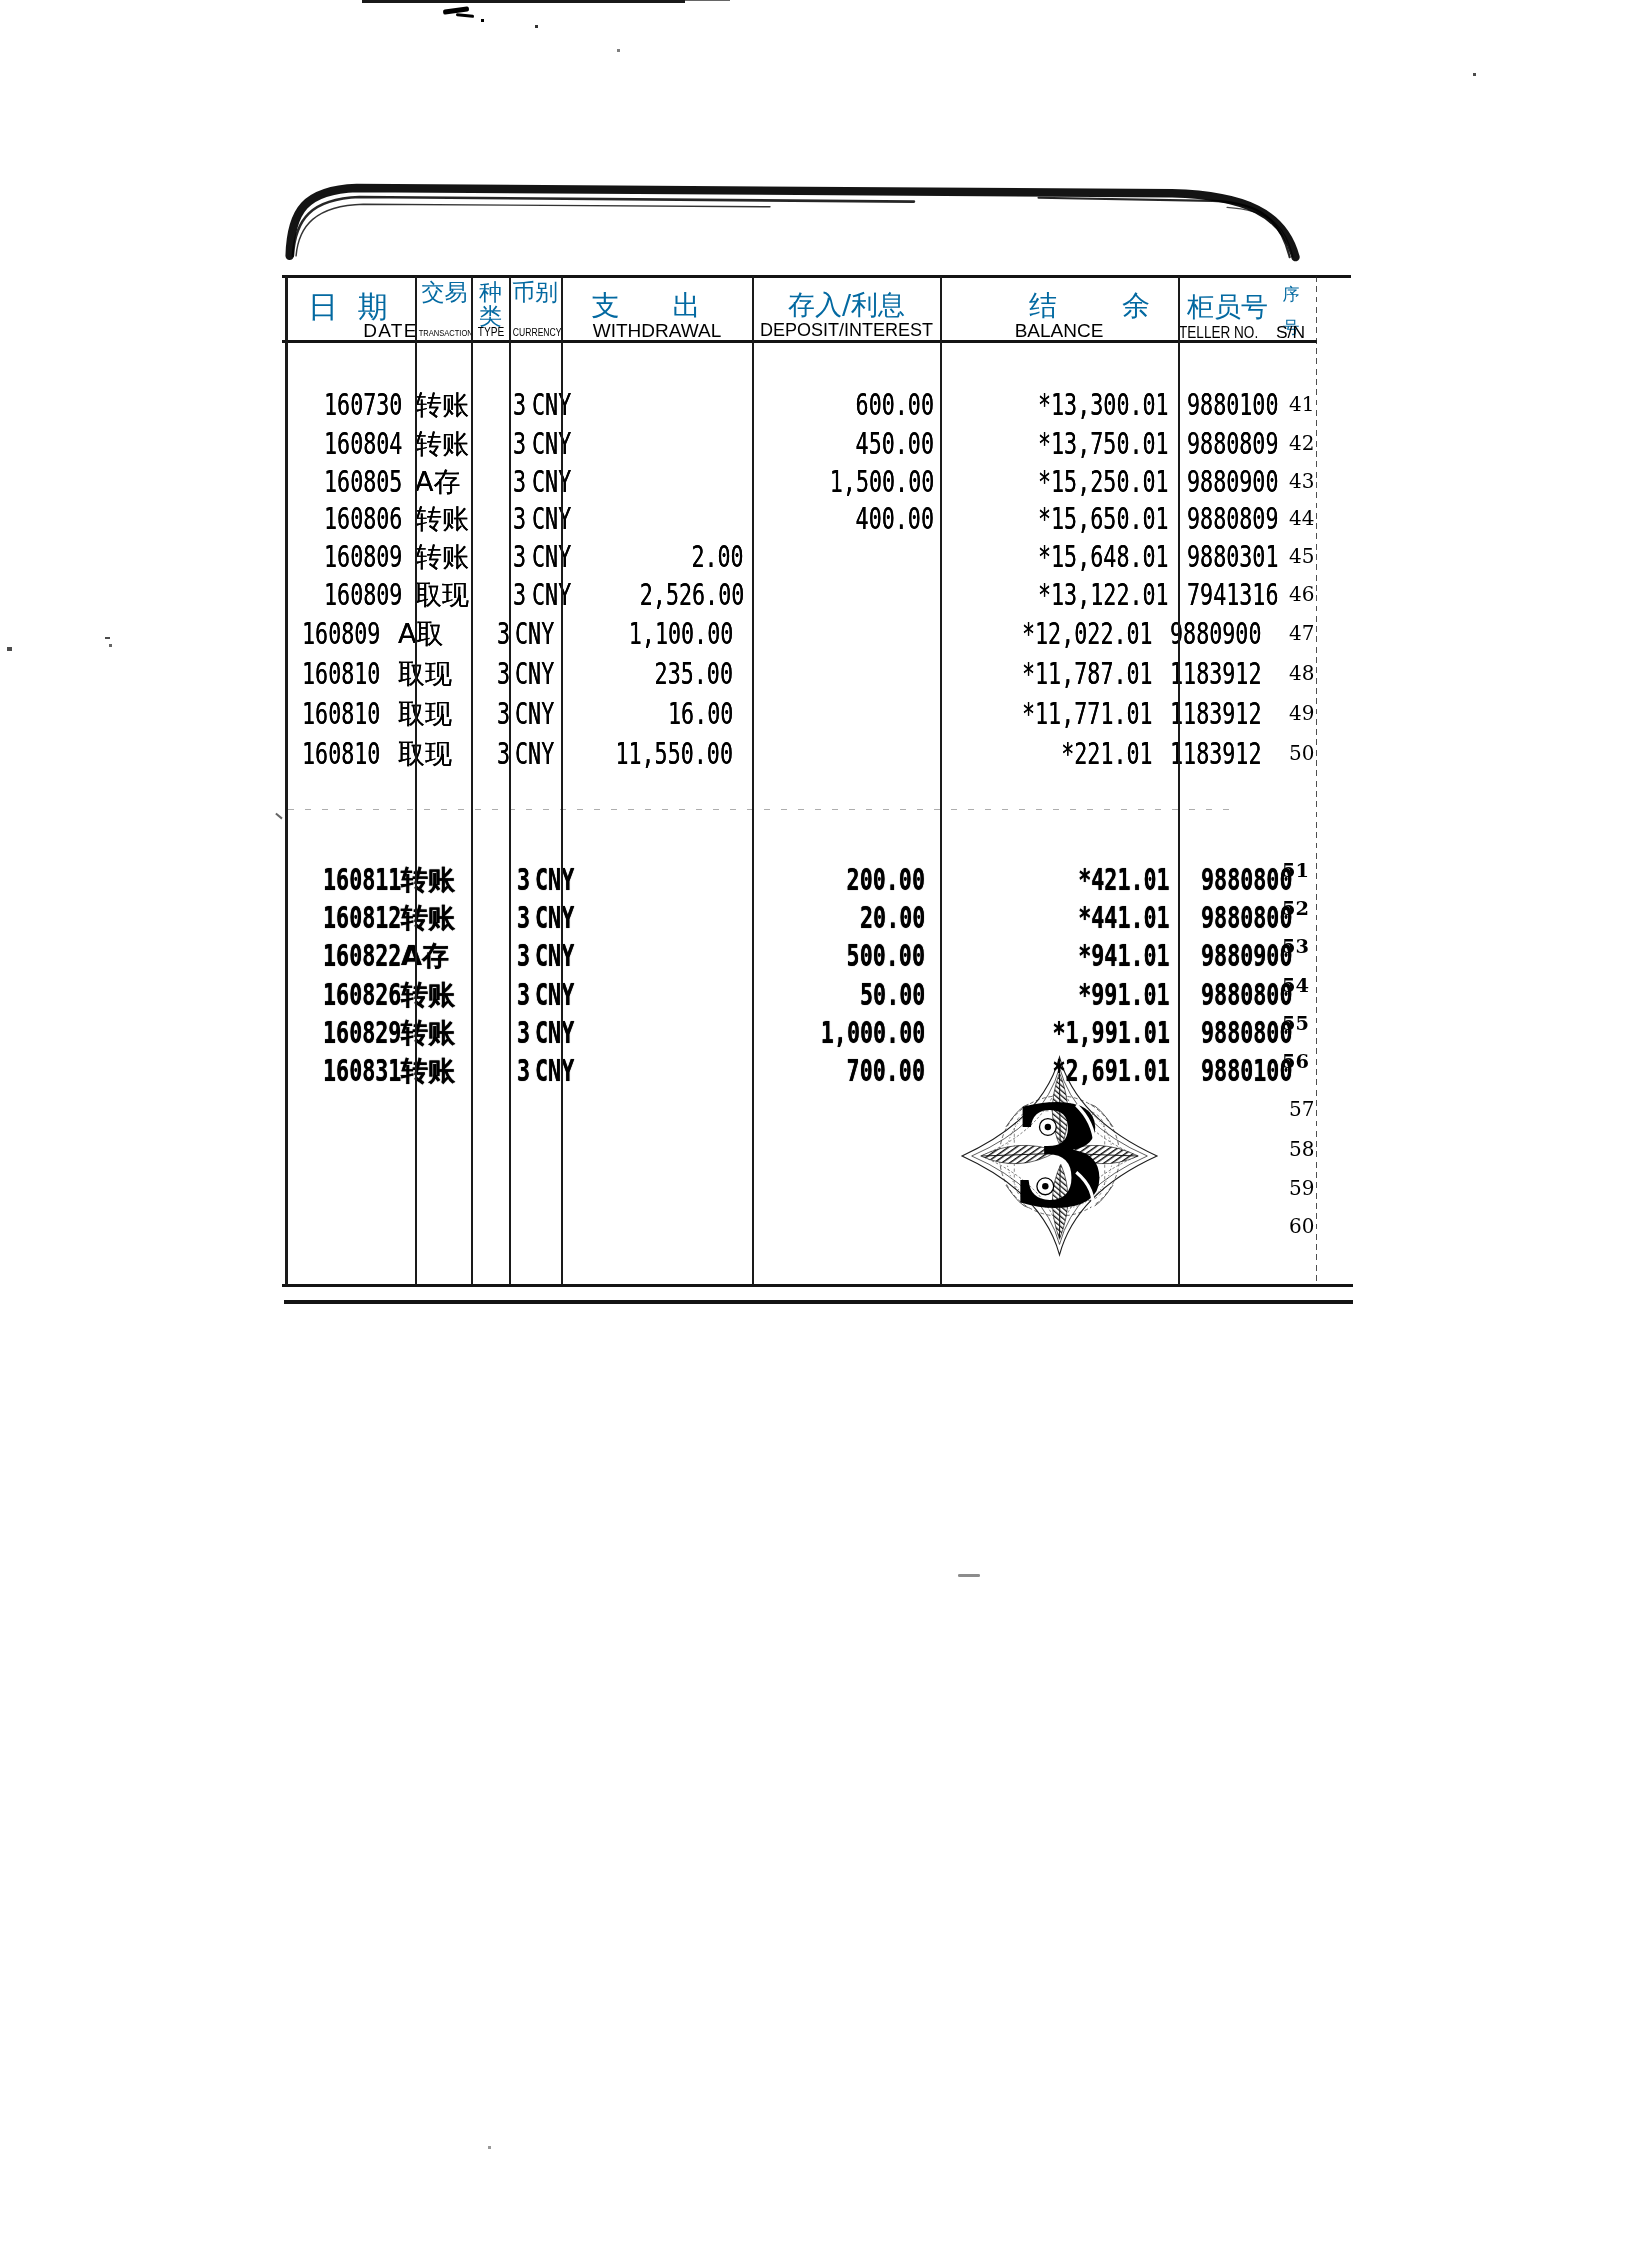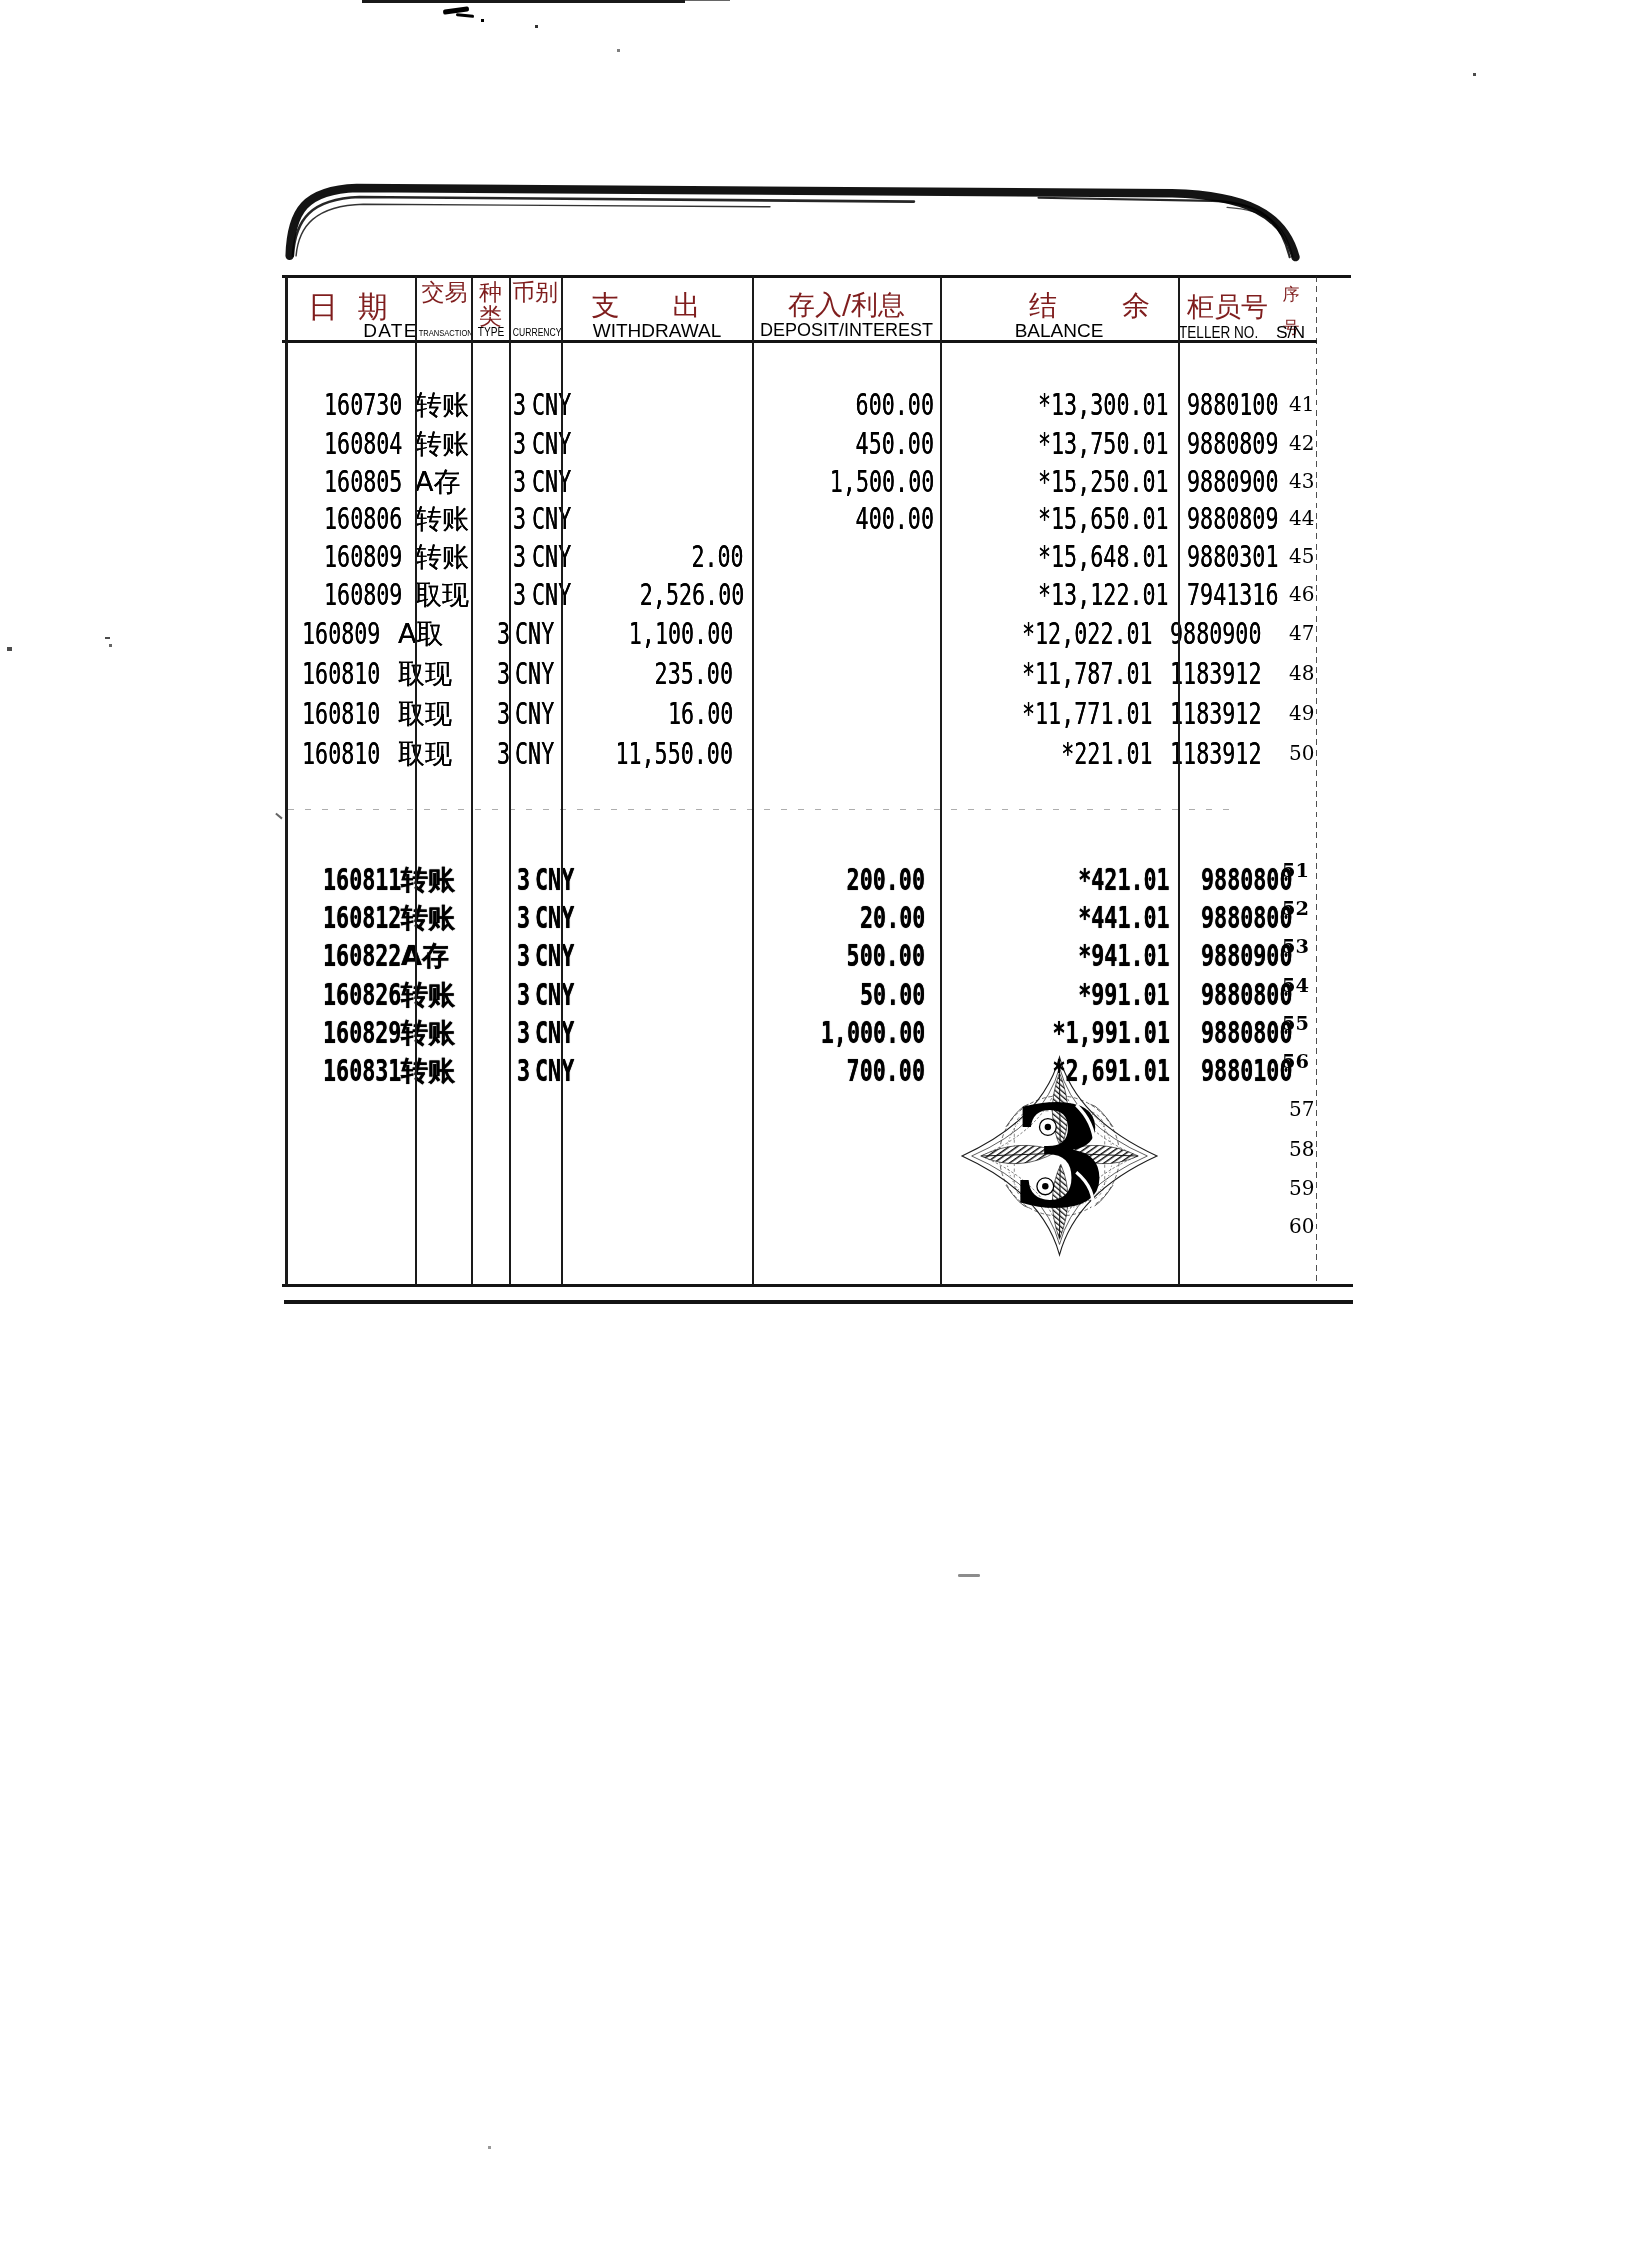--- a/index.html
+++ b/index.html
@@ -4,21 +4,21 @@
 <style>
   html,body{margin:0;padding:0;background:#fff;}
   .page{position:relative;width:1647px;height:2261px;background:#ffffff;overflow:hidden;
         font-family:"DejaVu Sans Mono",monospace;color:#000;}
   
   .hline{position:absolute;background:#141414;}
   .vline{position:absolute;width:1.9px;background:#1a1a1a;top:276px;height:1009px;z-index:4;}
   .vline.dashed{background:repeating-linear-gradient(#222 0 5.8px,transparent 5.8px 10.3px);opacity:.8;width:1.3px;}
   
   .hcell{position:absolute;text-align:center;z-index:3;}
-  .zh{font-family:"DejaVu Sans",sans-serif;color:#7f1d1d;}
+  .zh{font-family:"DejaVu Sans",sans-serif;color:#0369a1;}
   .en{font-family:"Liberation Sans",sans-serif;color:#000;}
   .stack{line-height:24px;word-break:break-all;}
   .cond{display:inline-block;transform:scaleX(.78);transform-origin:50% 50%;white-space:nowrap;}
   
   .row{position:absolute;left:0;top:0;height:32px;line-height:31px;font-size:31px;z-index:3;
        text-shadow:0 0 0.5px #000;}
   .cell{position:absolute;white-space:nowrap;}
   .num{display:inline-block;transform:scaleX(.7);}
   .lft .num{transform-origin:0 50%;}
   .rgt{text-align:right;}

